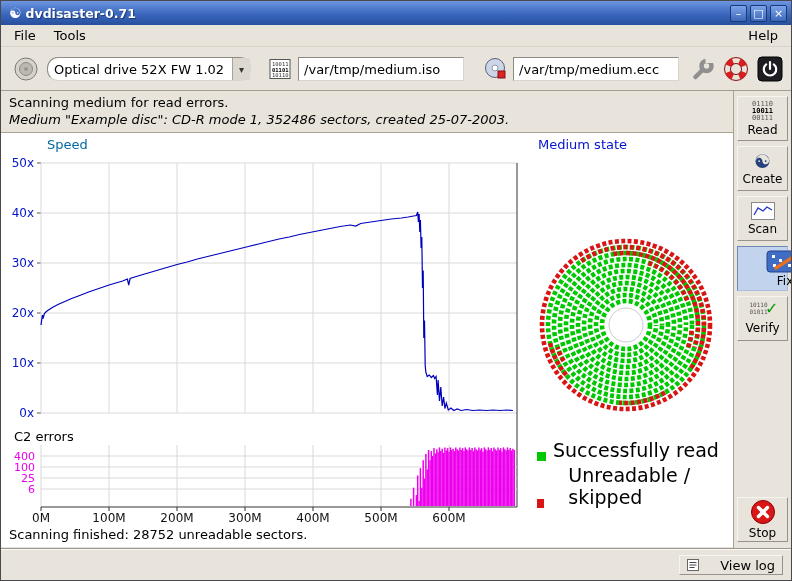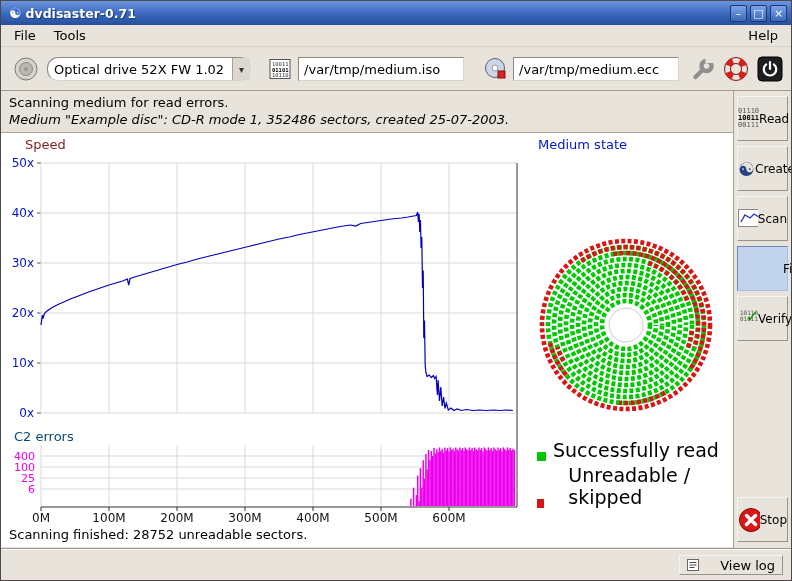--- a/index.html
+++ b/index.html
@@ -49,21 +49,21 @@
   #curve-svg{position:absolute;left:0;top:18px;}
   #disc-svg{position:absolute;left:533px;top:100px;}
   .legend-row{position:absolute;left:536px;display:flex;align-items:flex-end;font-size:19px;}
   .legend-sq{width:9px;height:9px;margin-right:7px;display:inline-block;}
   #footer-status{position:absolute;left:8px;top:394px;font-size:13px;}
 
   
   .sidebar{position:absolute;left:732px;top:90px;right:0;height:457px;background:#e8e4db;
     border-left:1px solid #a7a294;display:flex;flex-direction:column;align-items:center;
     padding:5px 0 6px 0;box-sizing:border-box;gap:5px;}
-  .side-btn{width:51px;height:45px;display:flex;flex-direction:row;align-items:center;justify-content:space-between;
+  .side-btn{width:51px;height:45px;display:flex;flex-direction:column;align-items:center;justify-content:center;
     border:1px solid;border-color:#f7f5f0 #97938a #97938a #f7f5f0;box-sizing:border-box;background:transparent;}
   .side-btn .lbl{font-size:12px;margin-top:1px;}
   .side-btn.selected{background:#c2d3ee;border-color:#6d86b4 #a9bedf #a9bedf #6d86b4;padding-left:45px;}
   .bits{font-family:"DejaVu Sans Mono","Liberation Mono",monospace;font-size:7px;line-height:7px;
     color:#555;text-align:center;}
   .bits .mid{color:#000;font-weight:bold;}
   .yinyang{font-size:19px;line-height:20px;color:#27417e;}
   .verify-icon{position:relative;width:30px;height:18px;}
   .verify-icon .bits{font-size:6px;line-height:6.5px;text-align:left;padding-left:2px;}
   .verify-check{position:absolute;right:-1px;top:-3px;color:#009a00;font-weight:bold;font-size:16px;}
@@ -147,23 +147,23 @@
     </span>
   </div>
 
   <div class="left-col">
     <div class="hdr">
       <span class="hdr-line1">Scanning medium for read errors.</span>
       <span class="hdr-line2">Medium "Example disc": CD-R mode 1, 352486 sectors, created 25-07-2003.</span>
     </div>
 
     <div class="chart-panel">
-      <span class="plot-label" id="speed-label" style="color: #7f1d1d;">Speed</span>
+      <span class="plot-label" id="speed-label" style="color: #0369a1; margin-left: 22px;">Speed</span>
       <span class="plot-label" id="medium-state-label" style="color: rgb(4, 19, 204);">Medium state</span>
-      <span class="plot-label" id="c2-label" style="color: #0c4a6e;">C2 errors</span>
+      <span class="plot-label" id="c2-label" style="color: #000000;">C2 errors</span>
 
       <svg id="curve-svg" width="530" height="384">
           <line x1="40" y1="12" x2="516" y2="12" stroke="#d9d9d9"></line>
           <line x1="36" y1="12" x2="40" y2="12" stroke="#555"></line>
           <text x="33" y="16" text-anchor="end" font-size="12" fill="#0413cc">50x</text>
           <line x1="40" y1="62" x2="516" y2="62" stroke="#d9d9d9"></line>
           <line x1="36" y1="62" x2="40" y2="62" stroke="#555"></line>
           <text x="33" y="66" text-anchor="end" font-size="12" fill="#0413cc">40x</text>
           <line x1="40" y1="112" x2="516" y2="112" stroke="#d9d9d9"></line>
           <line x1="36" y1="112" x2="40" y2="112" stroke="#555"></line>

